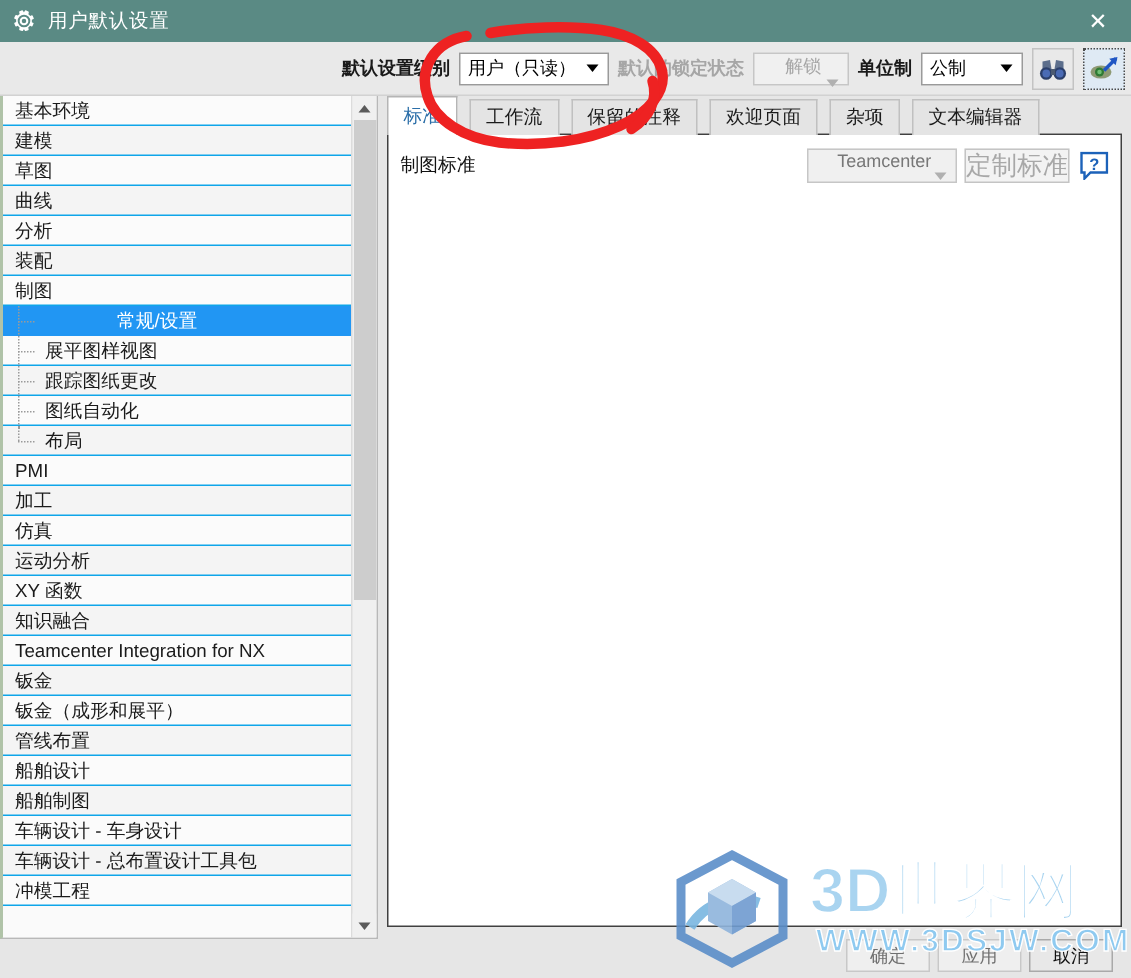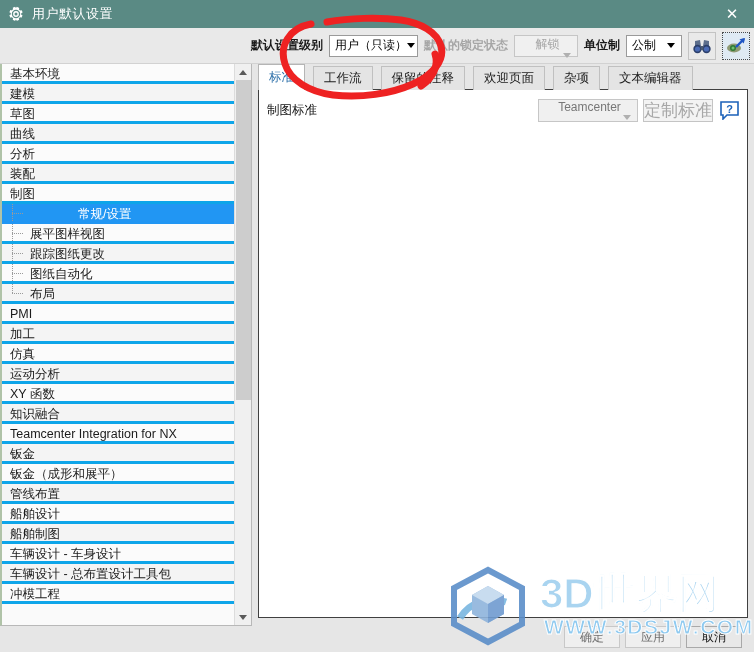--- a/index.html
+++ b/index.html
@@ -74,23 +74,23 @@
     display:block;
     width: 0; height: 0;
     border-left: 4px solid transparent;
     border-right: 4px solid transparent;
     border-top: 5px solid #000;
   }
   .combo.dis { background: #f0f0f0; border-color: #c6c6c6; flex-direction: column; }
   .combo.dis .cval { color: #a6a6a6; }
   .combo.dis .arrow i { border-top-color: #b0b0b0; }
 
-  #combo-level { width: 89px; }
+  #combo-level { width: 100px; }
   #combo-lock  { width: 64px; }
-  #combo-unit  { width: 56px; }
+  #combo-unit  { width: 68px; }
 
   .icon-btn {
     width: 28px; height: 28px;
     background: #e9e9e9;
     border: 1px solid #c3c3c3;
     display: flex; align-items: center; justify-content: center;
     cursor: pointer;
   }
   .icon-btn.sel { border: 1px dotted #4b4b4b; background: #dfeaf4; }
 
@@ -115,21 +115,21 @@
     overflow: hidden;
   }
   #tree-list {
     flex: 1 1 auto;
     overflow: hidden;
     background: #fafafa;
   }
   .tnode {
     height: 20px;
     line-height: 20px;
-    border-bottom: 3px solid #0ea5e9;
+    border-bottom: 1px solid #0ea5e9;
     background: #fbfbfb;
     font-size: 12.5px;
     color: #1b1b1b;
     white-space: nowrap;
     padding-left: 8px;
     position: relative;
     cursor: default;
   }
   .tnode:nth-child(even) { background: #f4f4f4; }
   .tnode.child { padding-left: 28px; }

